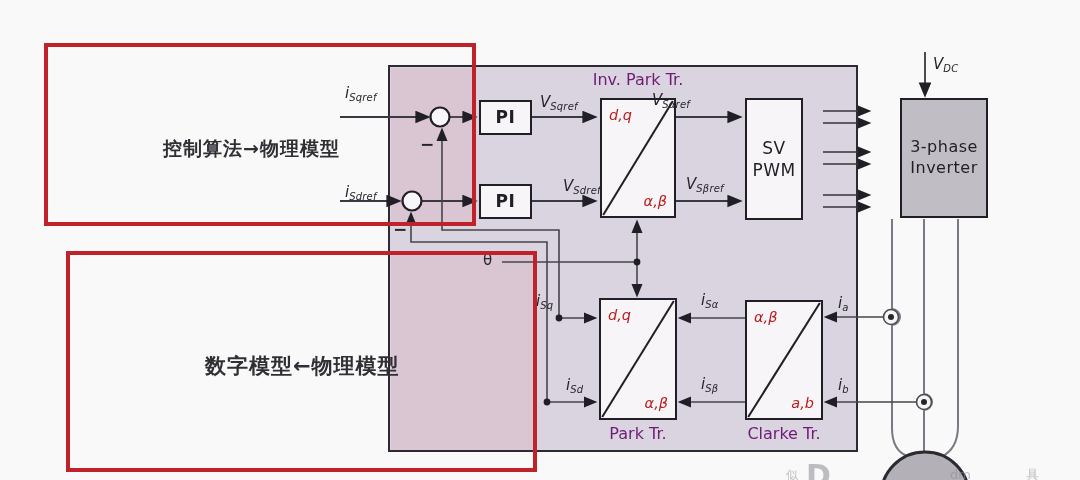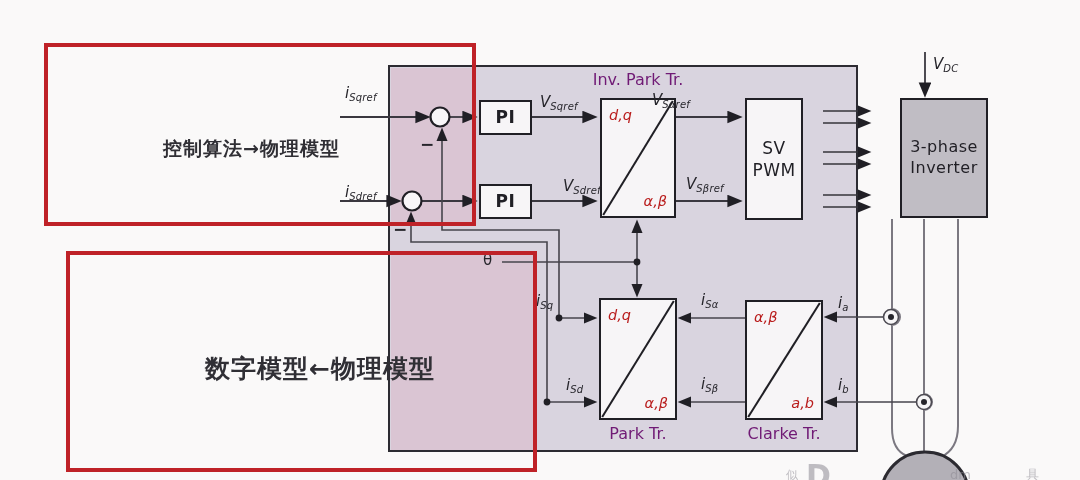--- a/index.html
+++ b/index.html
@@ -27,21 +27,21 @@
   .diag{position:absolute;left:0;top:0;width:100%;height:100%;}
   
   .sig{position:absolute;font-size:15px;font-style:italic;line-height:1;color:#26252b;white-space:nowrap;}
   .sig sub{font-size:10px;font-style:italic;vertical-align:-3px;letter-spacing:.2px;}
   .caption{position:absolute;font-size:16px;font-weight:500;color:#701a75;text-align:center;white-space:nowrap;}
   .minus{position:absolute;font-size:17px;font-weight:600;color:#26252b;line-height:1;}
   .cjk{
     position:absolute;font-size:19px;font-weight:600;letter-spacing:1px;
     color:#302f35;white-space:nowrap;
   }
-  .cjk.b2{font-size:25px;}
+  .cjk.b2{font-size:21px;}
   
   .redbox{position:absolute;border:4px solid #bf2228;box-sizing:border-box;background:transparent;}
   
   #wires{position:absolute;left:0;top:0;width:1080px;height:480px;}
   
   .wm{position:absolute;color:#8e8b94;opacity:.55;filter:blur(.6px);line-height:1;}
 </style>
 </head>
 <body>
 

